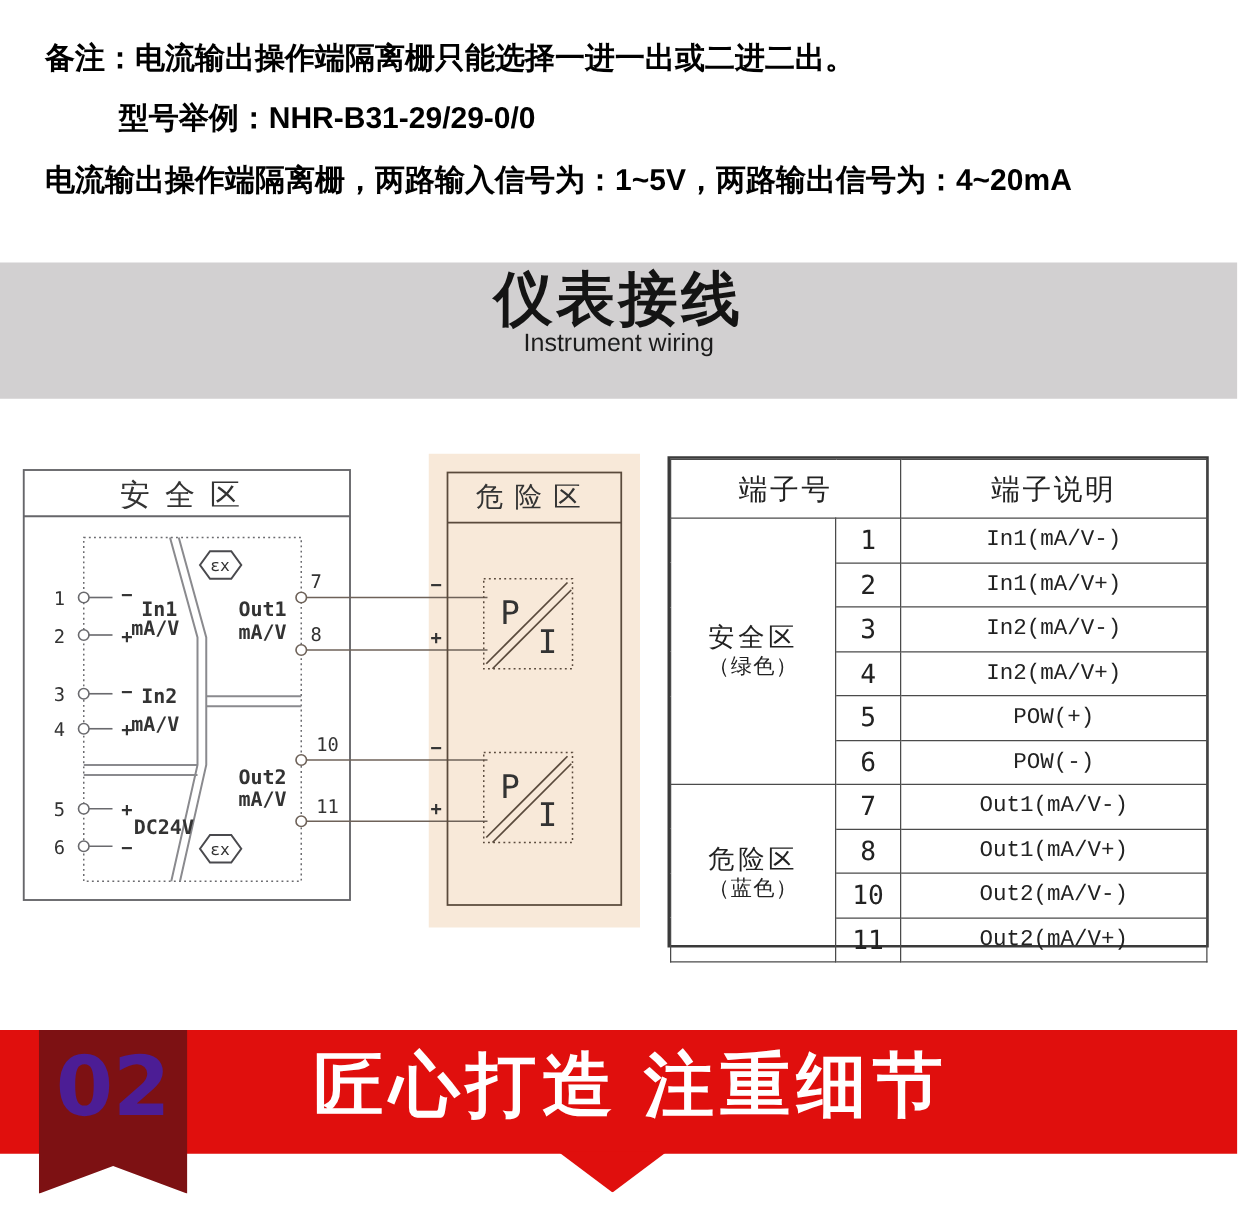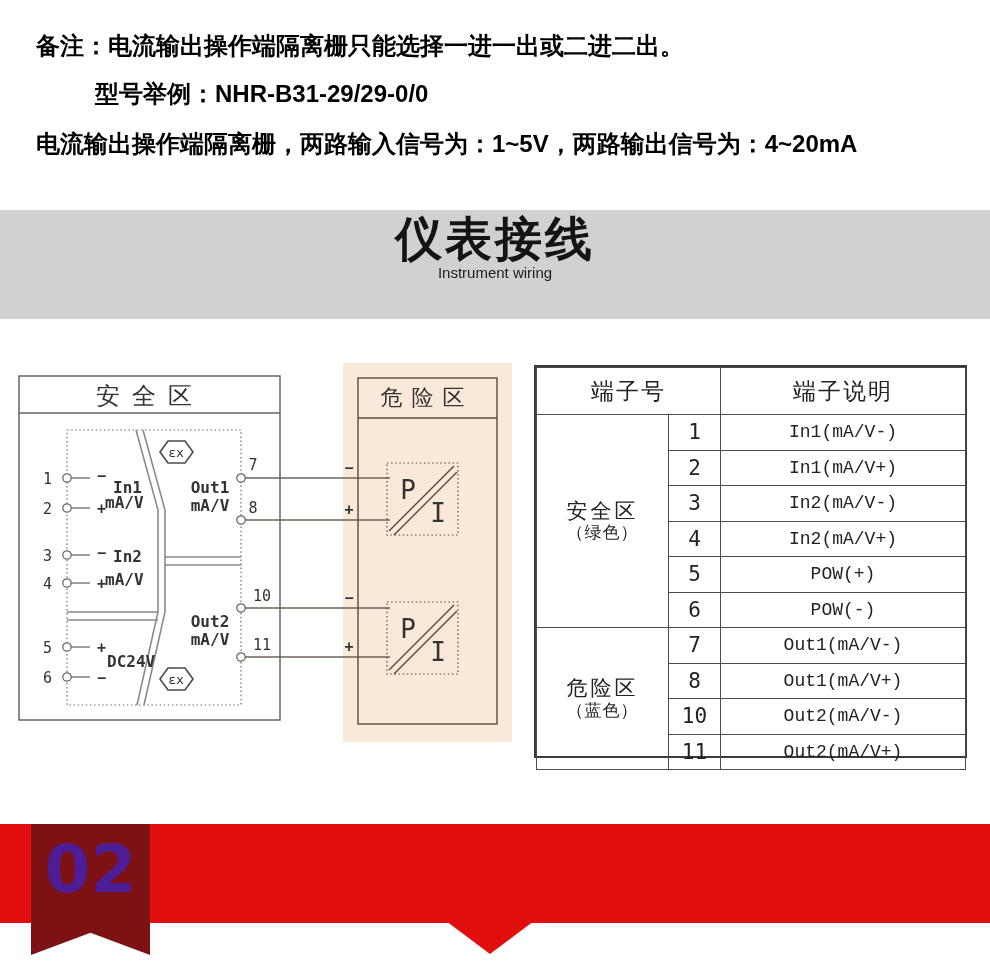--- a/index.html
+++ b/index.html
@@ -6,21 +6,21 @@
   .page{position:relative;width:990px;height:968px;overflow:hidden;
         font-family:"Liberation Sans",sans-serif;background:#fff;}
   .abs{position:absolute;}
   
   .note{font-size:24px;font-weight:700;color:#000;white-space:nowrap;}
   
   .gray-banner{left:0;top:210px;width:990px;height:109px;background:var(--gray-banner,#d2d0d1);
                text-align:center;}
   .gray-banner .cn{font-size:47px;font-weight:700;color:#141414;letter-spacing:3px;
                    padding-top:4px;line-height:1.05;}
-  .gray-banner .en{font-size:15px;color:#1c1c1c;margin-top:1px;}
+  .gray-banner .en{font-size:20px;color:#1c1c1c;margin-top:1px;}
   
   .diagram{left:0;top:355px;}
   .diagram text{font-family:"DejaVu Sans Mono",monospace;fill:#333;}
   .cjk{font-family:"Liberation Sans",sans-serif;}
   
   .tblwrap{left:534px;top:365px;width:433px;height:393px;box-sizing:border-box;
            border:2px solid #3a3a3a;}
   table.term{border-collapse:collapse;table-layout:fixed;width:100%;height:100%;}
   table.term td,table.term th{border:1.6px solid #4b4b4b;text-align:center;vertical-align:middle;
            padding:0;color:#222;font-weight:400;}
@@ -234,14 +234,15 @@
         <td class="desc-cell">Out2(mA/V+)</td>
       </tr>
     </tbody>
       </table>
   </div>
 
   <div class="abs red-banner"></div>
   <div class="abs triangle"></div>
   <div class="abs ribbon"></div>
   <div class="abs ribbon-num">02</div>
+  <div class="abs footer-title">匠心打造  注重细节</div>
 
 </div>
 
 </body></html>

